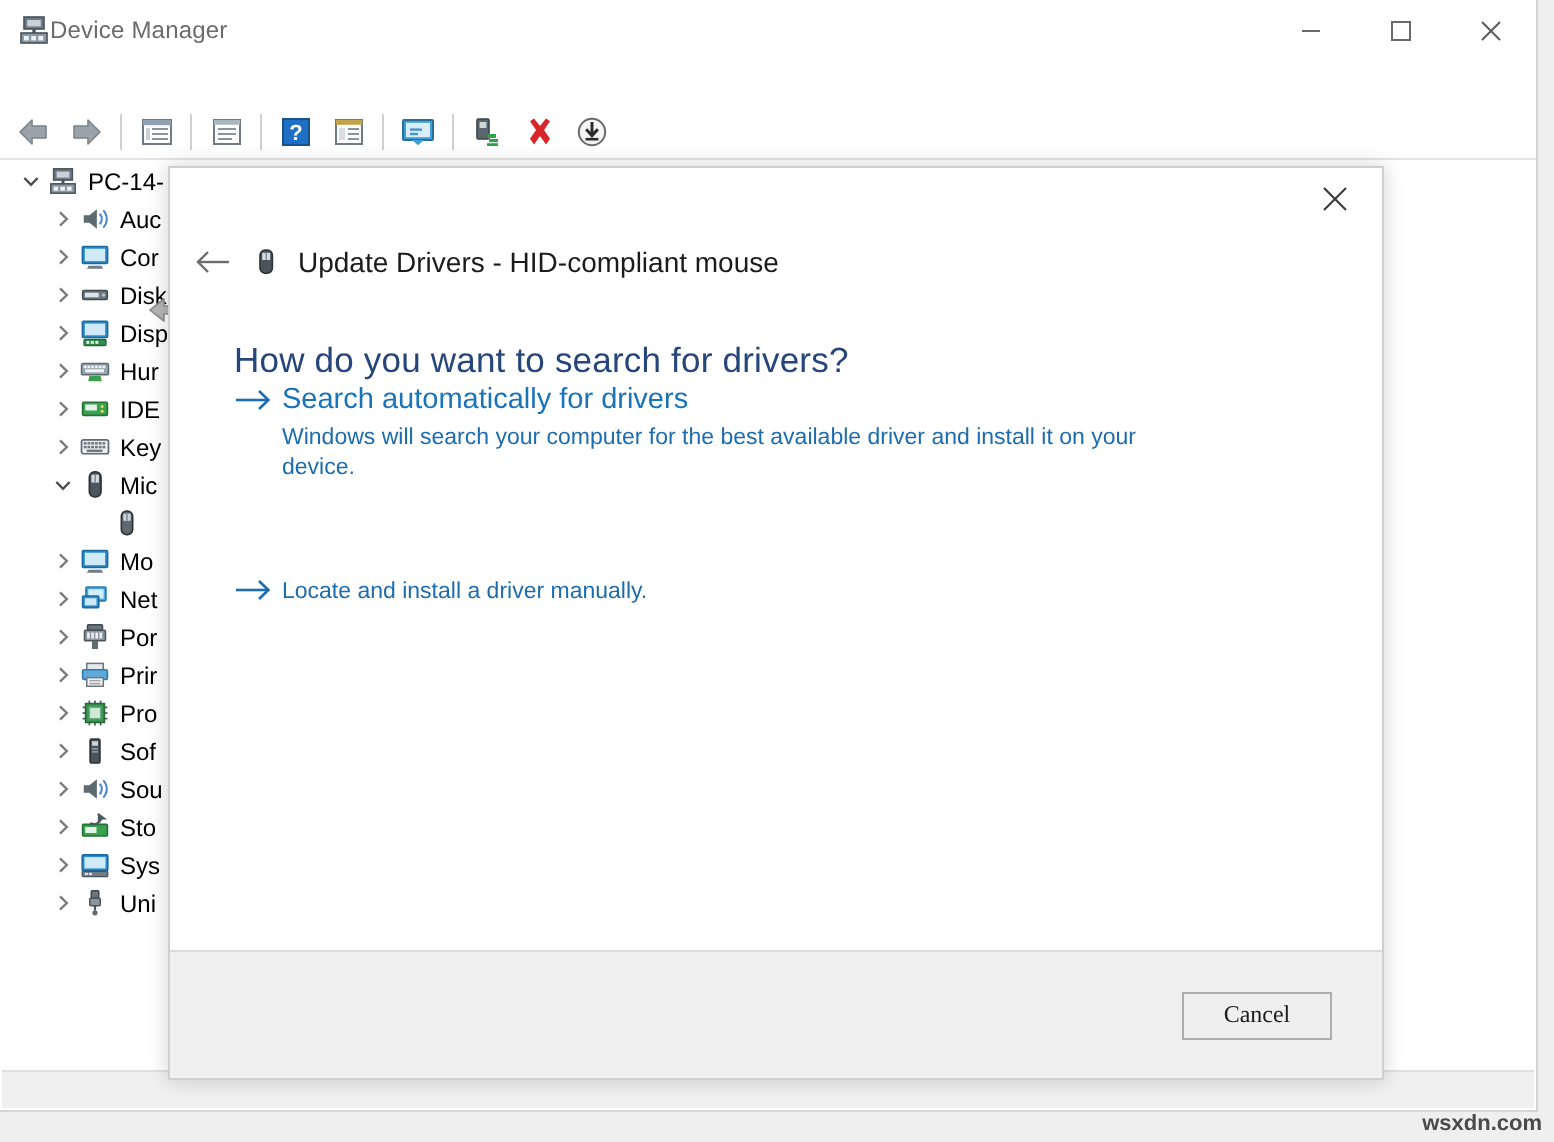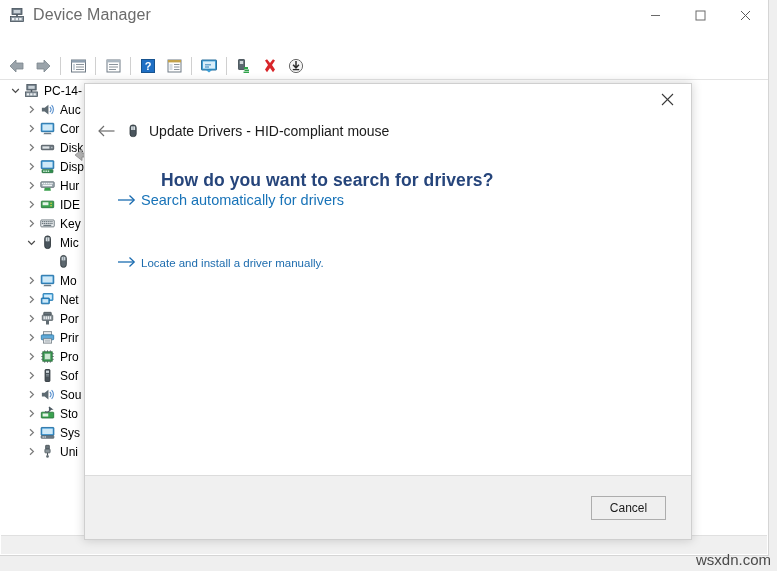--- a/index.html
+++ b/index.html
@@ -26,22 +26,22 @@
     position: absolute; left: 0; top: 0;
     width: 100%; height: 30px;
     background: #ffffff;
     display: flex; align-items: center;
   }
   #title-icon {
     margin-left: 9px; width: 16px; height: 16px;
     position: relative;
   }
   #title-text {
-    margin-left: 8px;
-    font-size: 16px; color: #6b6b6b;
+    margin-left: 0;
+    font-size: 12px; color: #6b6b6b;
     letter-spacing: .1px;
   }
   #win-controls {
     position: absolute; right: 0; top: 0;
     display: flex; height: 30px;
   }
   .win-btn {
     width: 45px; height: 30px;
     display: flex; align-items: center; justify-content: center;
     color: #6a6a6a; font-size: 12px;
@@ -159,23 +159,22 @@
     font-size: 14px; color: #1b1b1b;
   }
   #dlg-body {
     position: absolute; left: 0; top: 64px;
     width: 100%; height: 328px;
     padding: 0 32px;
   }
   #dlg-heading {
     margin-top: 22px;
     font-size: 17.5px; color: #26457b;
-    font-weight: bold;
+    font-weight: normal;
     letter-spacing: .1px;
-    margin-left: 44px;
   }
   .option {
     display: flex;
     cursor: pointer;
   }
   .option-arrow {
     flex: 0 0 24px;
     color: #1b6cb0;
     font-size: 15px;
     padding-top: 2px;
@@ -199,30 +198,31 @@
     background: #f0f0f0;
     border-top: 1px solid #dcdcdc;
     display: flex; align-items: center; justify-content: flex-end;
     padding-right: 25px;
   }
   #cancel-btn {
     width: 75px; height: 24px;
     background: #efefef;
     border: 1px solid #adadad;
     font-size: 12px; color: #1b1b1b;
-    font-family: Liberation Sans, sans-serif;
+    font-family: Liberation Serif, serif;
     display: flex; align-items: center; justify-content: center;
   }
 
   
   #watermark {
     position: absolute;
     right: 6px; bottom: 3px;
-    font-size: 15px; color: #4a4a4a;
+    font-size: 11px; color: #4a4a4a;
     font-family: "Liberation Sans", sans-serif;
+    font-weight: bold;
   }
 </style>
 </head>
 <body>
 
 <div id="dm-window">
 
   <div id="titlebar">
     <span id="title-icon">
       <svg width="16" height="16" viewBox="0 0 16 16">
@@ -742,20 +742,21 @@
 
     <div class="option" id="opt1">
       <span class="option-arrow">
         <svg width="20" height="14" viewBox="0 0 20 14">
           <path d="M1 7 H17" stroke="#1b6cb0" stroke-width="1.3" fill="none"></path>
           <path d="M12.5 2.5 L17.2 7 L12.5 11.5" stroke="#1b6cb0" stroke-width="1.3" fill="none"></path>
         </svg>
       </span>
       <span>
         <div class="option-title">Search automatically for drivers</div>
+        <div class="option-desc">Windows will search your computer for the best available driver and install it on your device.</div>
       </span>
     </div>
 
     <div class="option" id="opt2">
       <span class="option-arrow">
         <svg width="20" height="14" viewBox="0 0 20 14">
           <path d="M1 7 H17" stroke="#1b6cb0" stroke-width="1.3" fill="none"></path>
           <path d="M12.5 2.5 L17.2 7 L12.5 11.5" stroke="#1b6cb0" stroke-width="1.3" fill="none"></path>
         </svg>
       </span>

